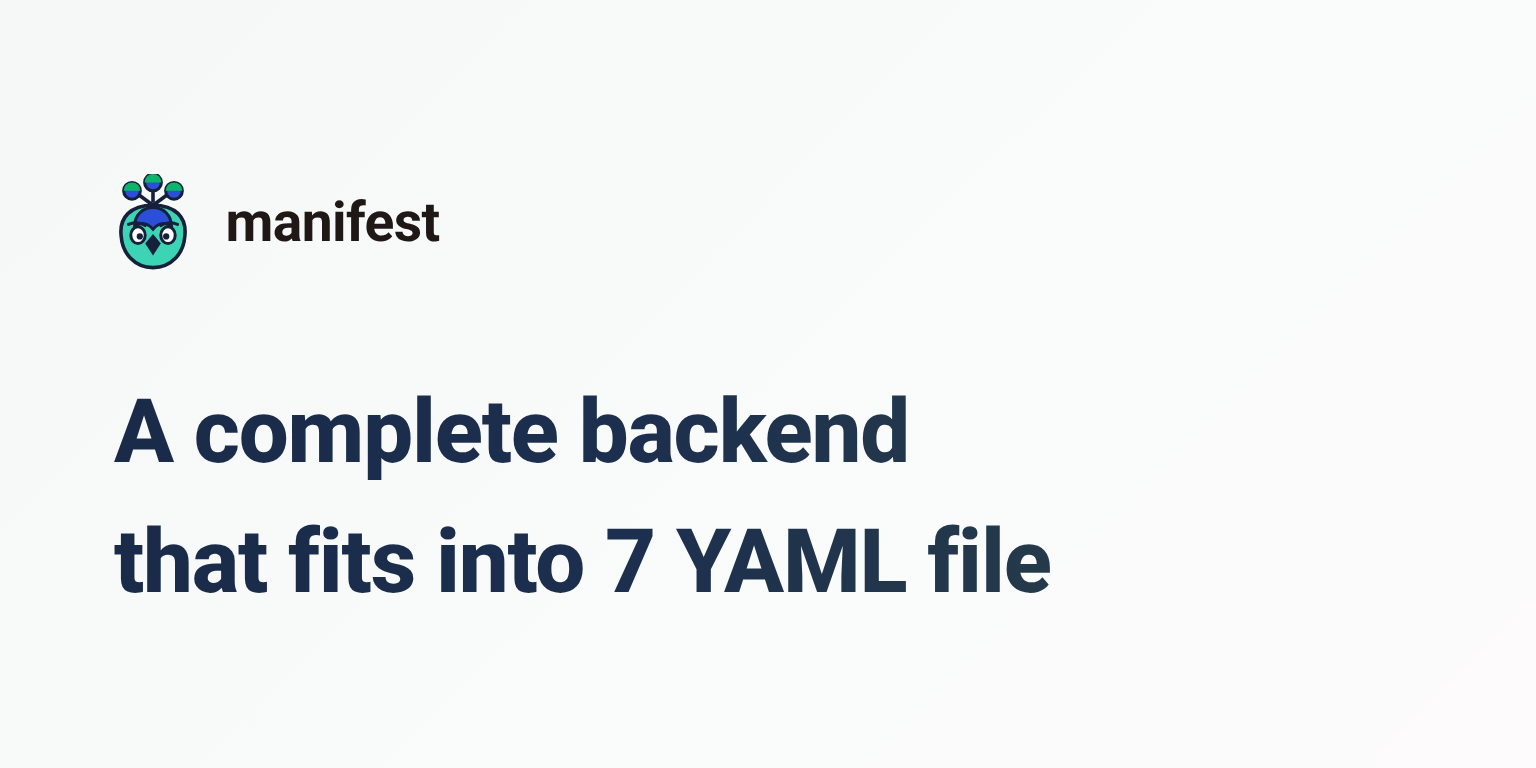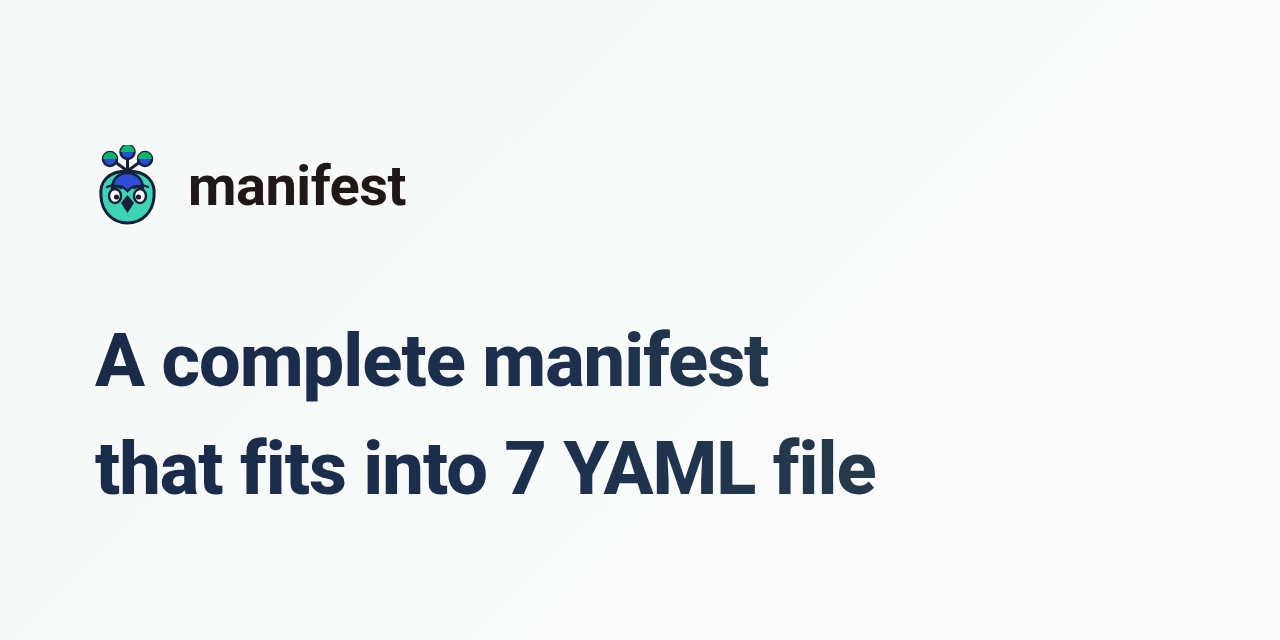--- a/index.html
+++ b/index.html
@@ -20,21 +20,21 @@
     align-items: center;
     gap: 28px;
     margin-bottom: 80px;
   }
   .logo {
     width: 65px;
     height: 82px;
     flex-shrink: 0;
   }
   .brand-name {
-    font-size: 56px;
+    font-size: 46px;
     font-weight: 700;
     color: #1f1816;
     letter-spacing: -0.5px;
   }
   .headline {
     font-size: 74px;
     font-weight: 800;
     line-height: 1.46;
     letter-spacing: -1px;
     background: linear-gradient(90deg, #1a2b4a 0%, #1d2f4e 40%, #243a4a 70%, #2c4746 100%);
@@ -75,17 +75,17 @@
         <circle cx="43.5" cy="52" r="2.6" fill="#17203a"></circle>
 
         <path d="M12 42 C16 40 22 40 26 43" fill="none" stroke="#17203a" stroke-width="2.5" stroke-linecap="round"></path>
         <path d="M53 42 C49 40 43 40 39 43" fill="none" stroke="#17203a" stroke-width="2.5" stroke-linecap="round"></path>
       </svg>
     </div>
     <div class="brand-name">manifest</div>
   </div>
 
   <h1 class="headline">
-    <span>A complete manifest</span><br>
+    <span>A complete backend</span><br>
     <span>that fits into 7 YAML file</span>
   </h1>
 
 </div>
 
 </body></html>

